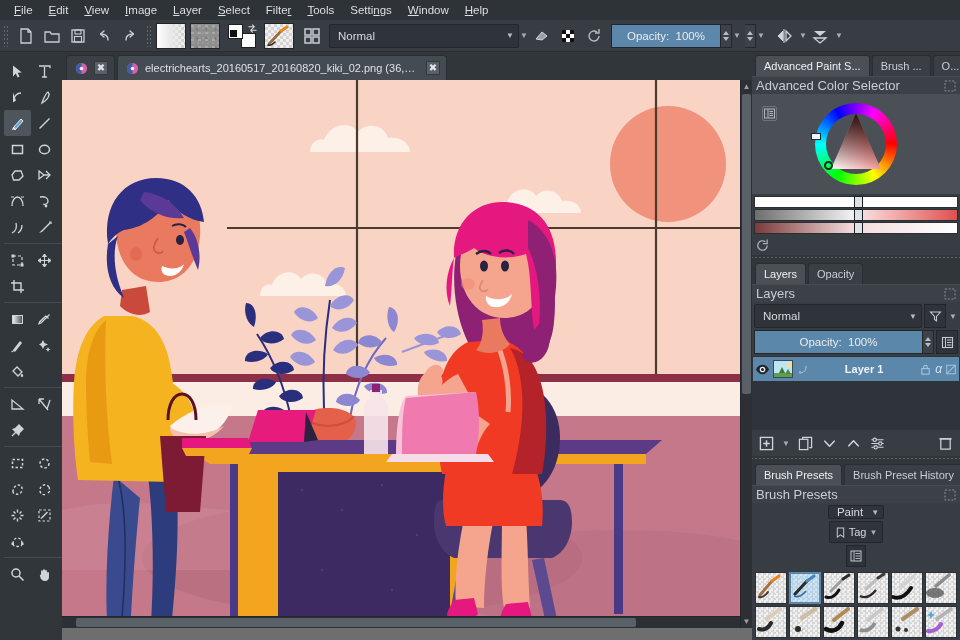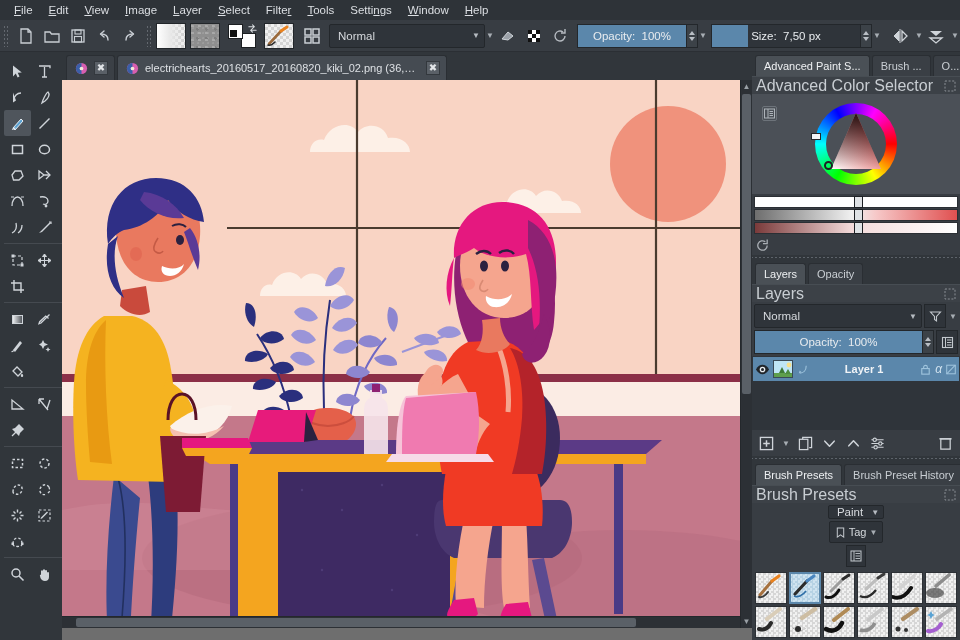--- a/index.html
+++ b/index.html
@@ -163,21 +163,21 @@
   .dock-tabs { display: flex; align-items: flex-end; height: 24px; padding-left: 3px;
     gap: 2px; background: #31363b; }
   .dock-tab {
     height: 21px; padding: 0 8px; background: #3a3f45; border: 1px solid #2a2e33;
     border-bottom: none; border-radius: 3px 3px 0 0; font-size: 11px; color: #c9ced3;
     display: flex; align-items: center; cursor: default; white-space: nowrap;
   }
   .dock-tab.active { background: #4a5056; color: #eef0f2; }
   .dock-title {
     height: 18px; display: flex; align-items: center; padding: 0 4px;
-    font-size: 16px; color: #c8cdd2; background: #3c4147; border-top: 1px solid #474d53;
+    font-size: 13px; color: #c8cdd2; background: #3c4147; border-top: 1px solid #474d53;
   }
   .dock-title .float-ico { margin-left: auto; width: 12px; height: 12px; opacity: .55; }
   .dock-body { background: #383d43; }
 
   .wheel-area { height: 100px; background: #4b5057; position: relative;
     display: flex; align-items: center; justify-content: center; }
   .color-wheel { position: relative; width: 82px; height: 82px; border-radius: 50%;
     background: conic-gradient(from 90deg, #ff0000, #ffff00, #00ff00, #00ffff, #0000ff, #ff00ff, #ff0000); }
   .color-wheel::after { content: ""; position: absolute; left: 11px; top: 11px;
     width: 60px; height: 60px; border-radius: 50%; background: #4b5057; }
@@ -356,25 +356,20 @@
       </div>
       <div class="spin-btns">
           <i class="up"></i>
           <i class="dn"></i>
         </div>
       <div class="mini-arrow">▼</div>
     </div>
 
     <div style="width:3px;flex:none"></div>
     <div class="spin-wrap">
-      <div class="slider-field" style="width:150px">
-        <div class="fill" style="width:24%"></div>
-        <span class="lbl"><span>Size:</span>
-          &nbsp;<span>7,50 px</span></span>
-      </div>
       <div class="spin-btns">
           <i class="up"></i>
           <i class="dn"></i>
         </div>
       <div class="mini-arrow">▼</div>
     </div>
 
     <div style="width:6px;flex:none"></div>
     <div class="tbtn">
       <svg width="20" height="18" viewBox="0 0 20 18">

